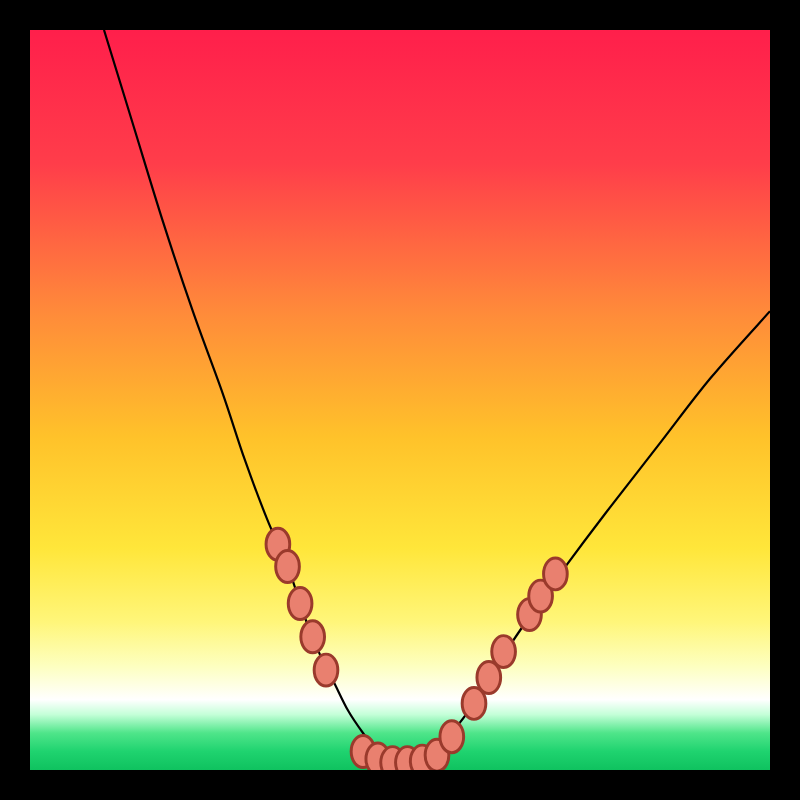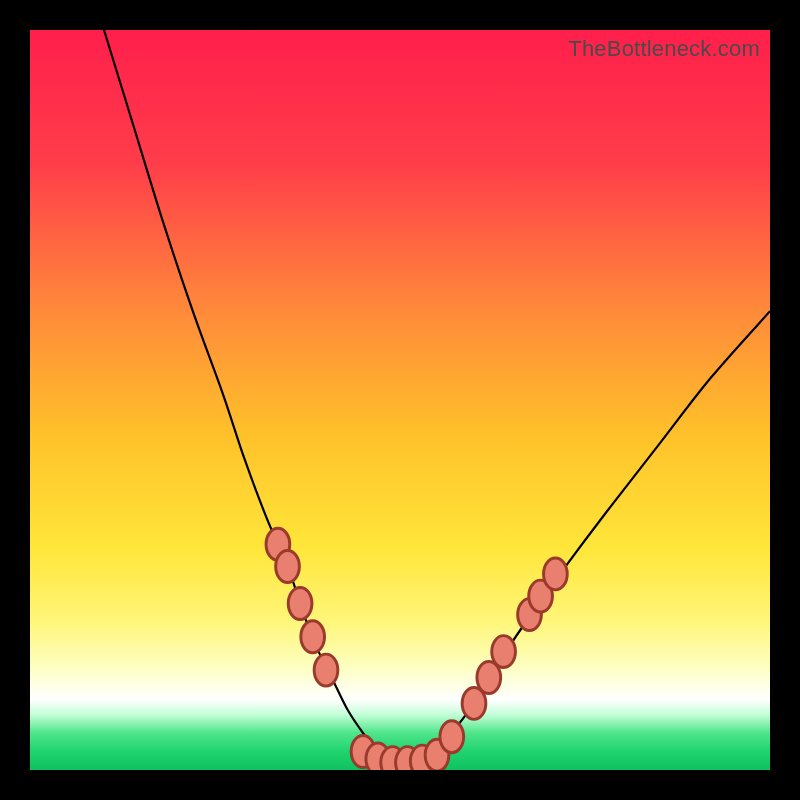--- a/index.html
+++ b/index.html
@@ -87,16 +87,15 @@
           <ellipse cx="57.00" cy="95.50" rx="1.6" ry="2.16" fill="#e9806f" stroke="#9a3a2c" stroke-width="0.4"></ellipse>
           <ellipse cx="60.00" cy="91.00" rx="1.6" ry="2.16" fill="#e9806f" stroke="#9a3a2c" stroke-width="0.4"></ellipse>
           <ellipse cx="62.00" cy="87.50" rx="1.6" ry="2.16" fill="#e9806f" stroke="#9a3a2c" stroke-width="0.4"></ellipse>
           <ellipse cx="64.00" cy="84.00" rx="1.6" ry="2.16" fill="#e9806f" stroke="#9a3a2c" stroke-width="0.4"></ellipse>
           <ellipse cx="67.50" cy="79.00" rx="1.6" ry="2.16" fill="#e9806f" stroke="#9a3a2c" stroke-width="0.4"></ellipse>
           <ellipse cx="69.00" cy="76.50" rx="1.6" ry="2.16" fill="#e9806f" stroke="#9a3a2c" stroke-width="0.4"></ellipse>
           <ellipse cx="71.00" cy="73.50" rx="1.6" ry="2.16" fill="#e9806f" stroke="#9a3a2c" stroke-width="0.4"></ellipse>
         </g>
     </svg>
 
-    <div class="watermark">TheBottleneck.com</div>
   </div>
 
 </div>
 
 </body></html>

